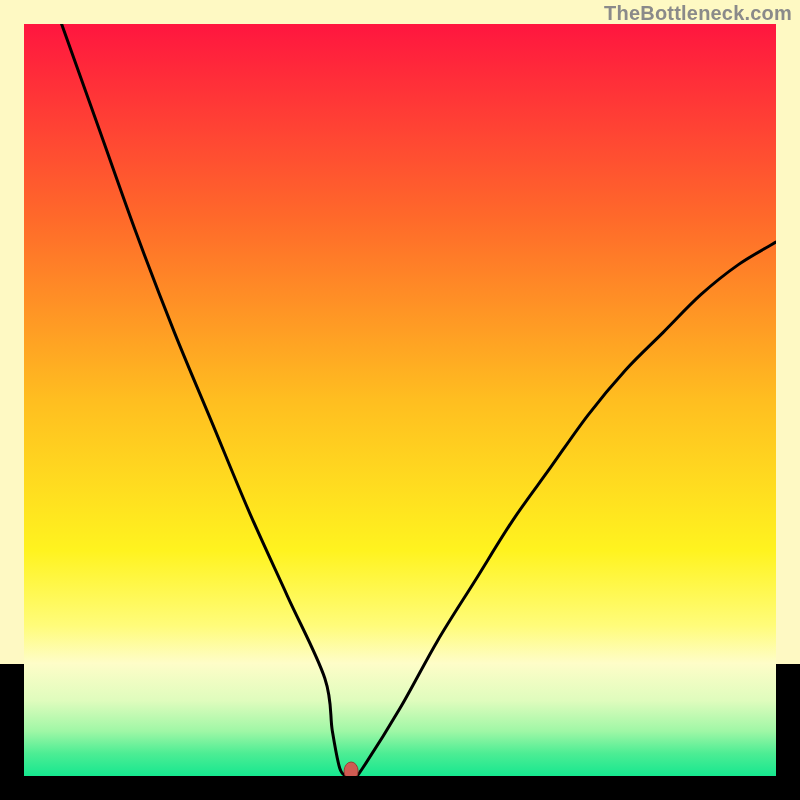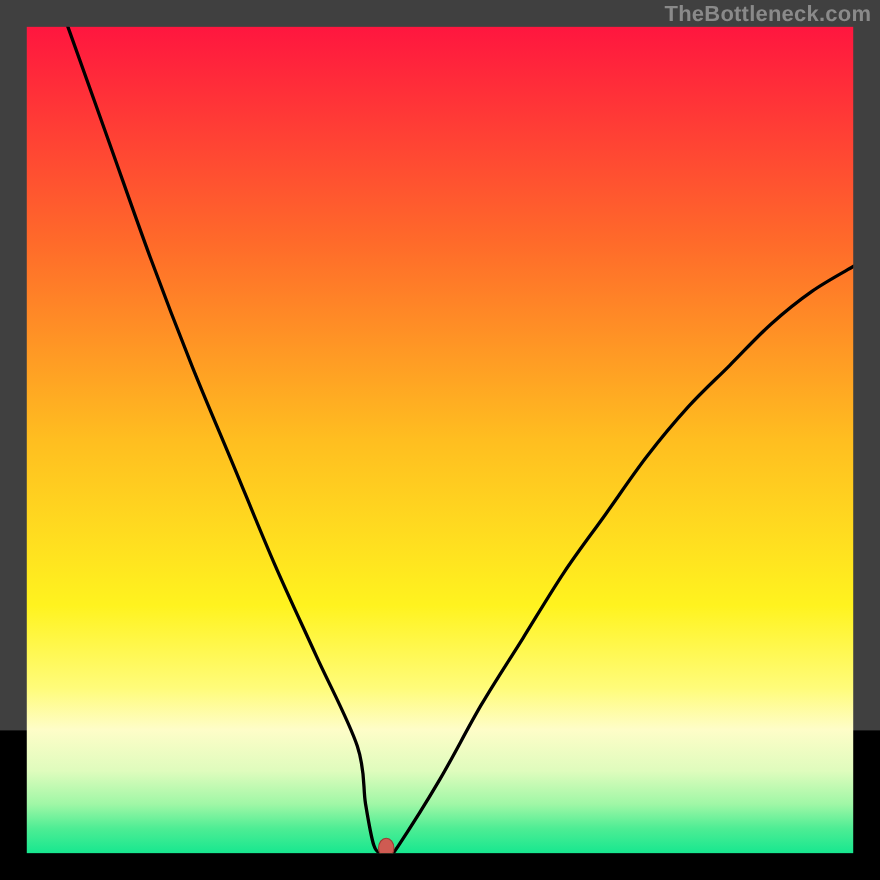--- a/index.html
+++ b/index.html
@@ -7,21 +7,21 @@
     padding: 0;
     width: 800px;
     height: 800px;
     background: #000;
     font-family: Arial, Helvetica, sans-serif;
   }
   .frame {
     position: relative;
     width: 800px;
     height: 664px;
-    background: #404040;
+    background: #fef9c3;
   }
   .watermark {
     position: absolute;
     top: 2px;
     right: 8px;
     color: #8a8a8a;
     font-size: 20px;
     font-weight: 600;
     letter-spacing: 0.2px;
     z-index: 10;

